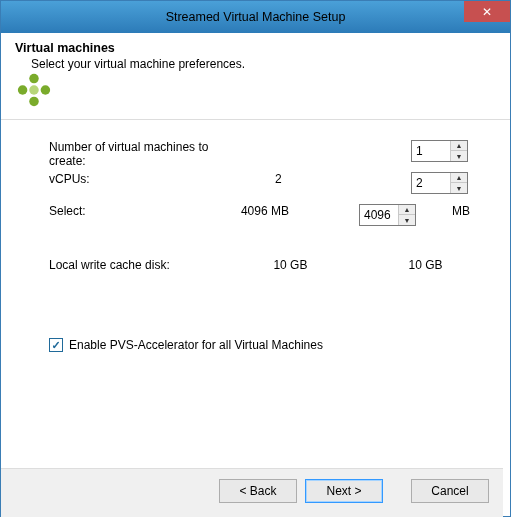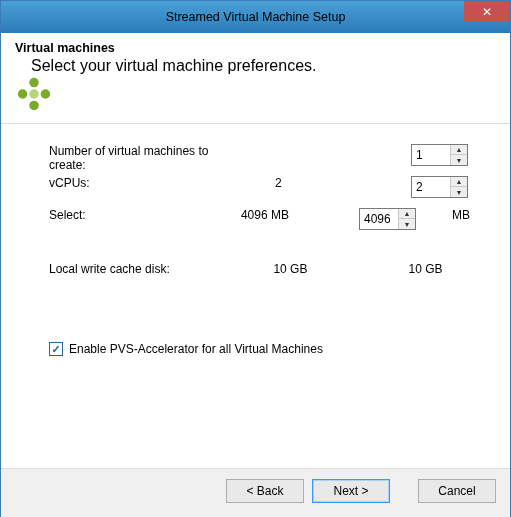--- a/index.html
+++ b/index.html
@@ -52,21 +52,21 @@
     border-bottom: 1px solid #ddd;
     flex-direction: column;
   }
   .header-text h2 {
     margin: 0 0 2px 0;
     font-size: 12.5px;
     font-weight: bold;
   }
   .header-text p {
     margin: 0 0 0 16px;
-    font-size: 16px;
+    font-size: 12px;
   }
   .logo { width: 38px; height: 38px; }
   .content {
     padding: 20px 40px 10px 48px;
   }
   .row {
     display: flex;
     align-items: flex-start;
     margin-bottom: 10px;
     height: 22px;
@@ -125,21 +125,21 @@
     justify-content: center;
     color: #206a9a;
     font-size: 11px;
     font-weight: bold;
     cursor: pointer;
   }
   .footer {
     position: absolute;
     bottom: 0;
     left: 1px;
-    right: 1px;
+    right: 8px;
     padding: 10px 14px 14px 14px;
     background: #f0f0f0;
     border-top: 1px solid #ddd;
     display: flex;
     justify-content: flex-end;
     gap: 8px;
   }
   .btn {
     min-width: 78px;
     height: 24px;

